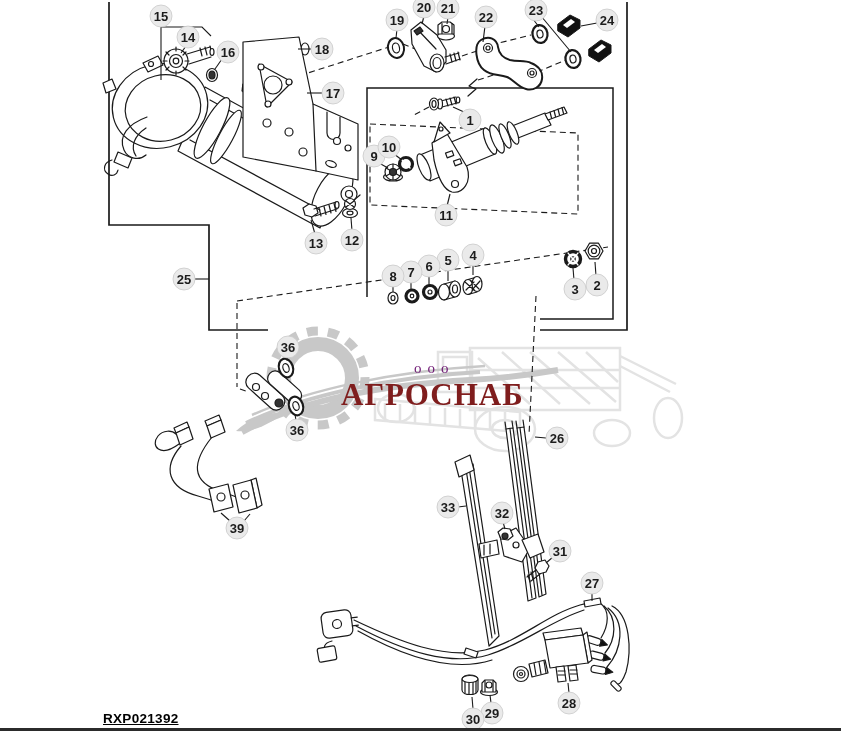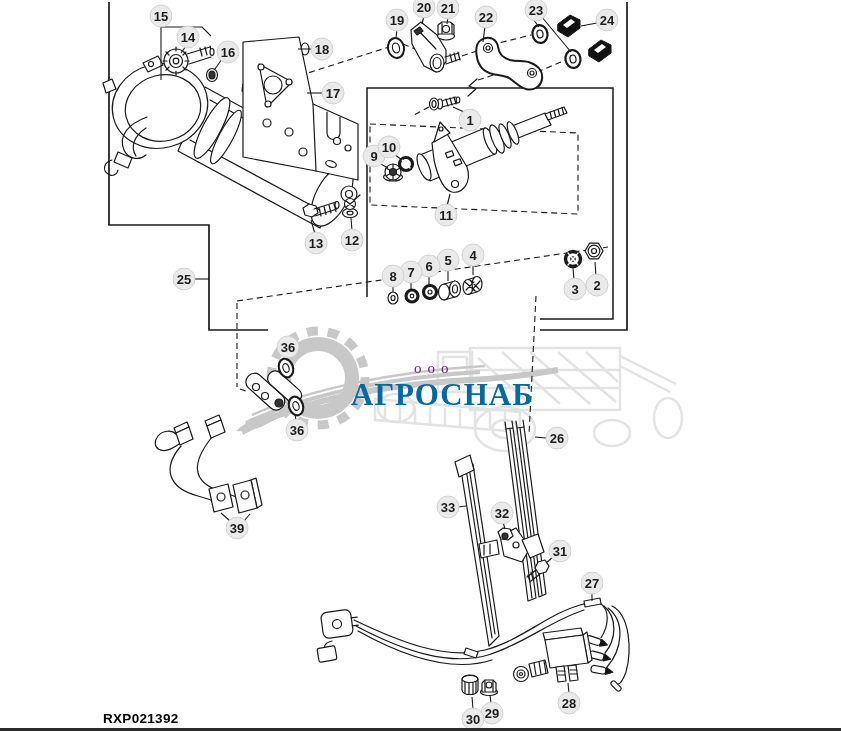--- a/index.html
+++ b/index.html
@@ -8,26 +8,26 @@
     overflow:hidden;font-family:"Liberation Sans",sans-serif;
     border-bottom:3px solid #2b2b2b;box-sizing:border-box;
   }
   .stage svg{position:absolute;left:0;top:0;}
   .callout-num{font:bold 13px "Liberation Sans",sans-serif;fill:#1c1c1c;}
   .wm-ooo{
     position:absolute;left:414px;top:360px;color:#701a75;
     font:15px "Liberation Serif",serif;letter-spacing:6px;pointer-events:none;
   }
   .wm-name{
-    position:absolute;left:351px;top:377px;color:#0369a1;
+    position:absolute;left:341px;top:377px;color:#7f1d1d;
     font:bold 31px "Liberation Serif",serif;letter-spacing:1px;pointer-events:none;
   }
   .figcode{
     position:absolute;left:103px;top:711px;color:#000;
-    font:bold 13.5px "Liberation Sans",sans-serif;letter-spacing:.3px;
+    font:bold 13.5px "Liberation Sans",sans-serif;letter-spacing:.3px;text-decoration:underline;
   }
 </style>
 </head>
 <body>
 
 <div class="stage">
 
 <svg width="841" height="731" viewBox="0 0 841 731">
 
   <g fill="none" stroke="#c8c8c8">

